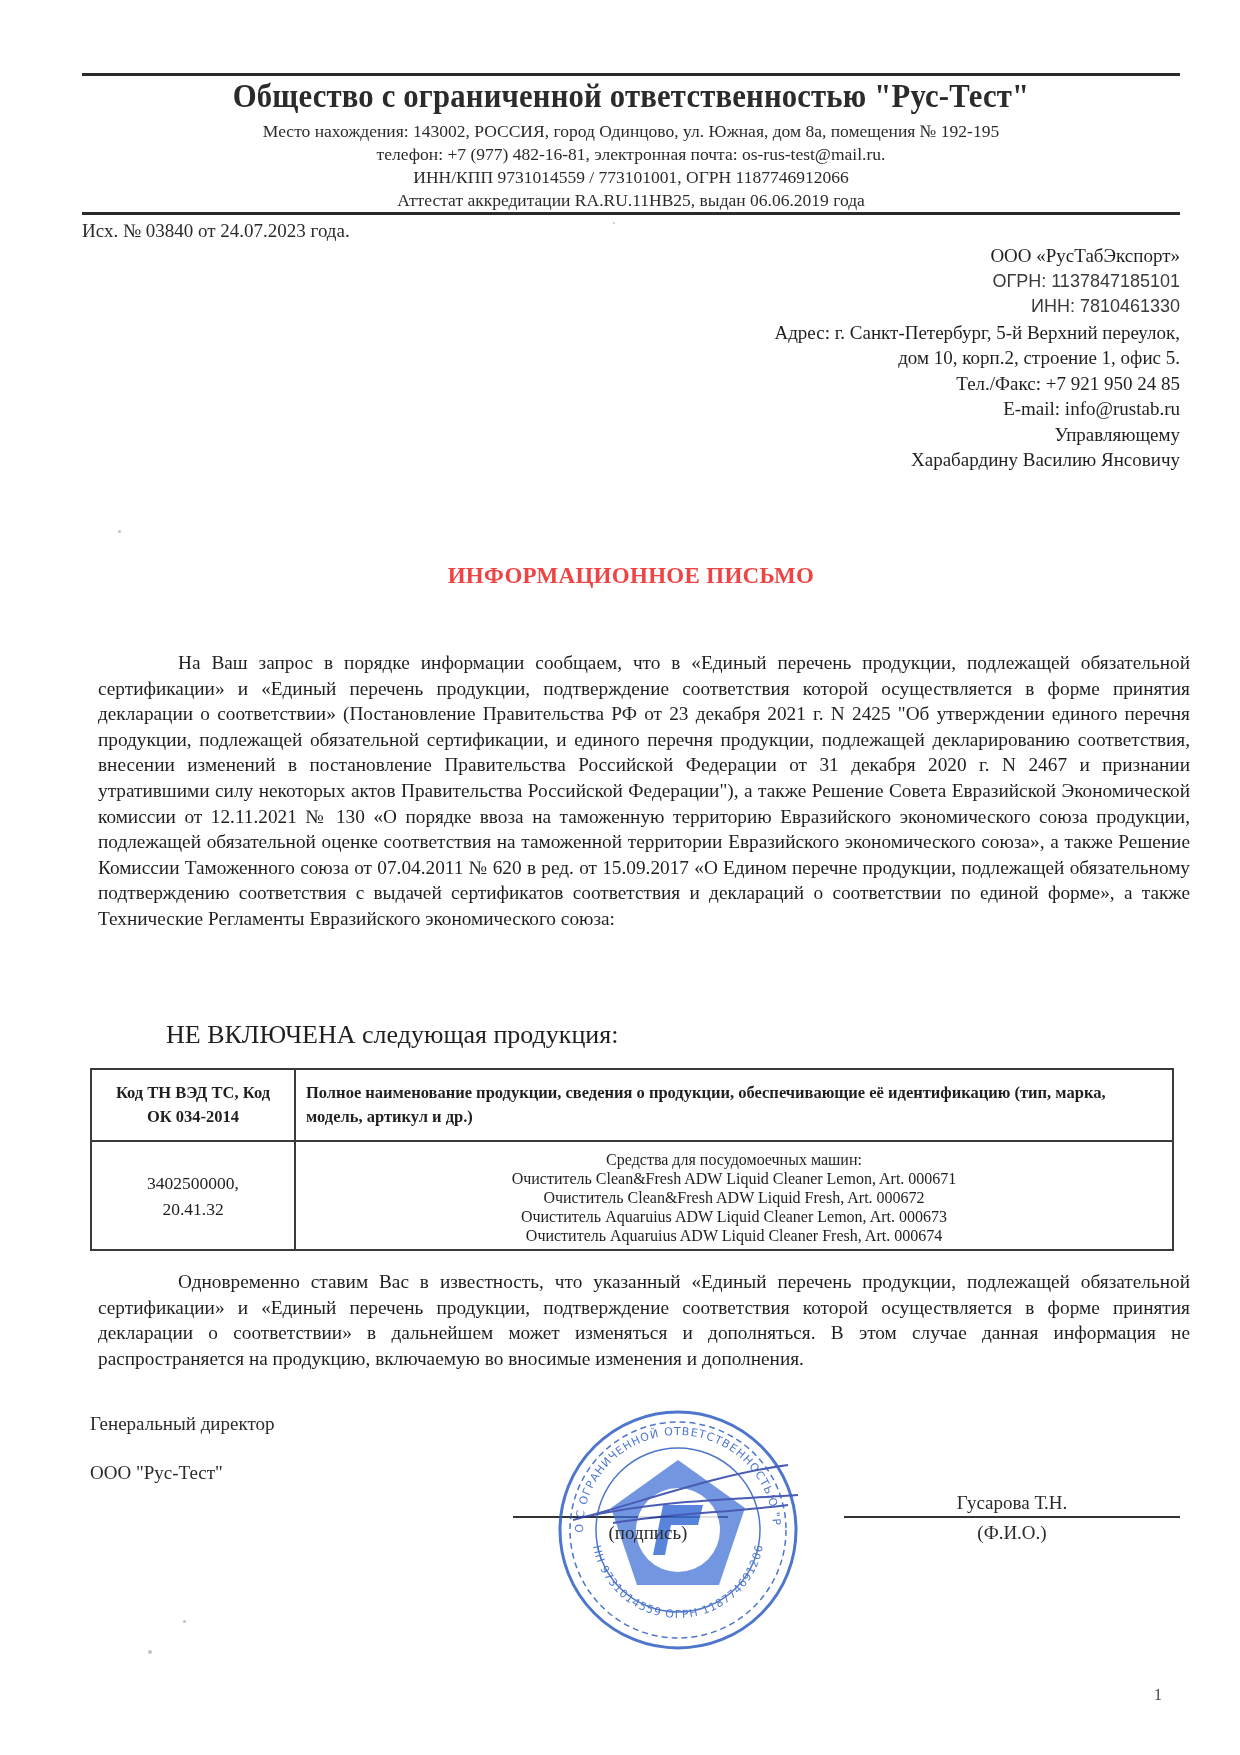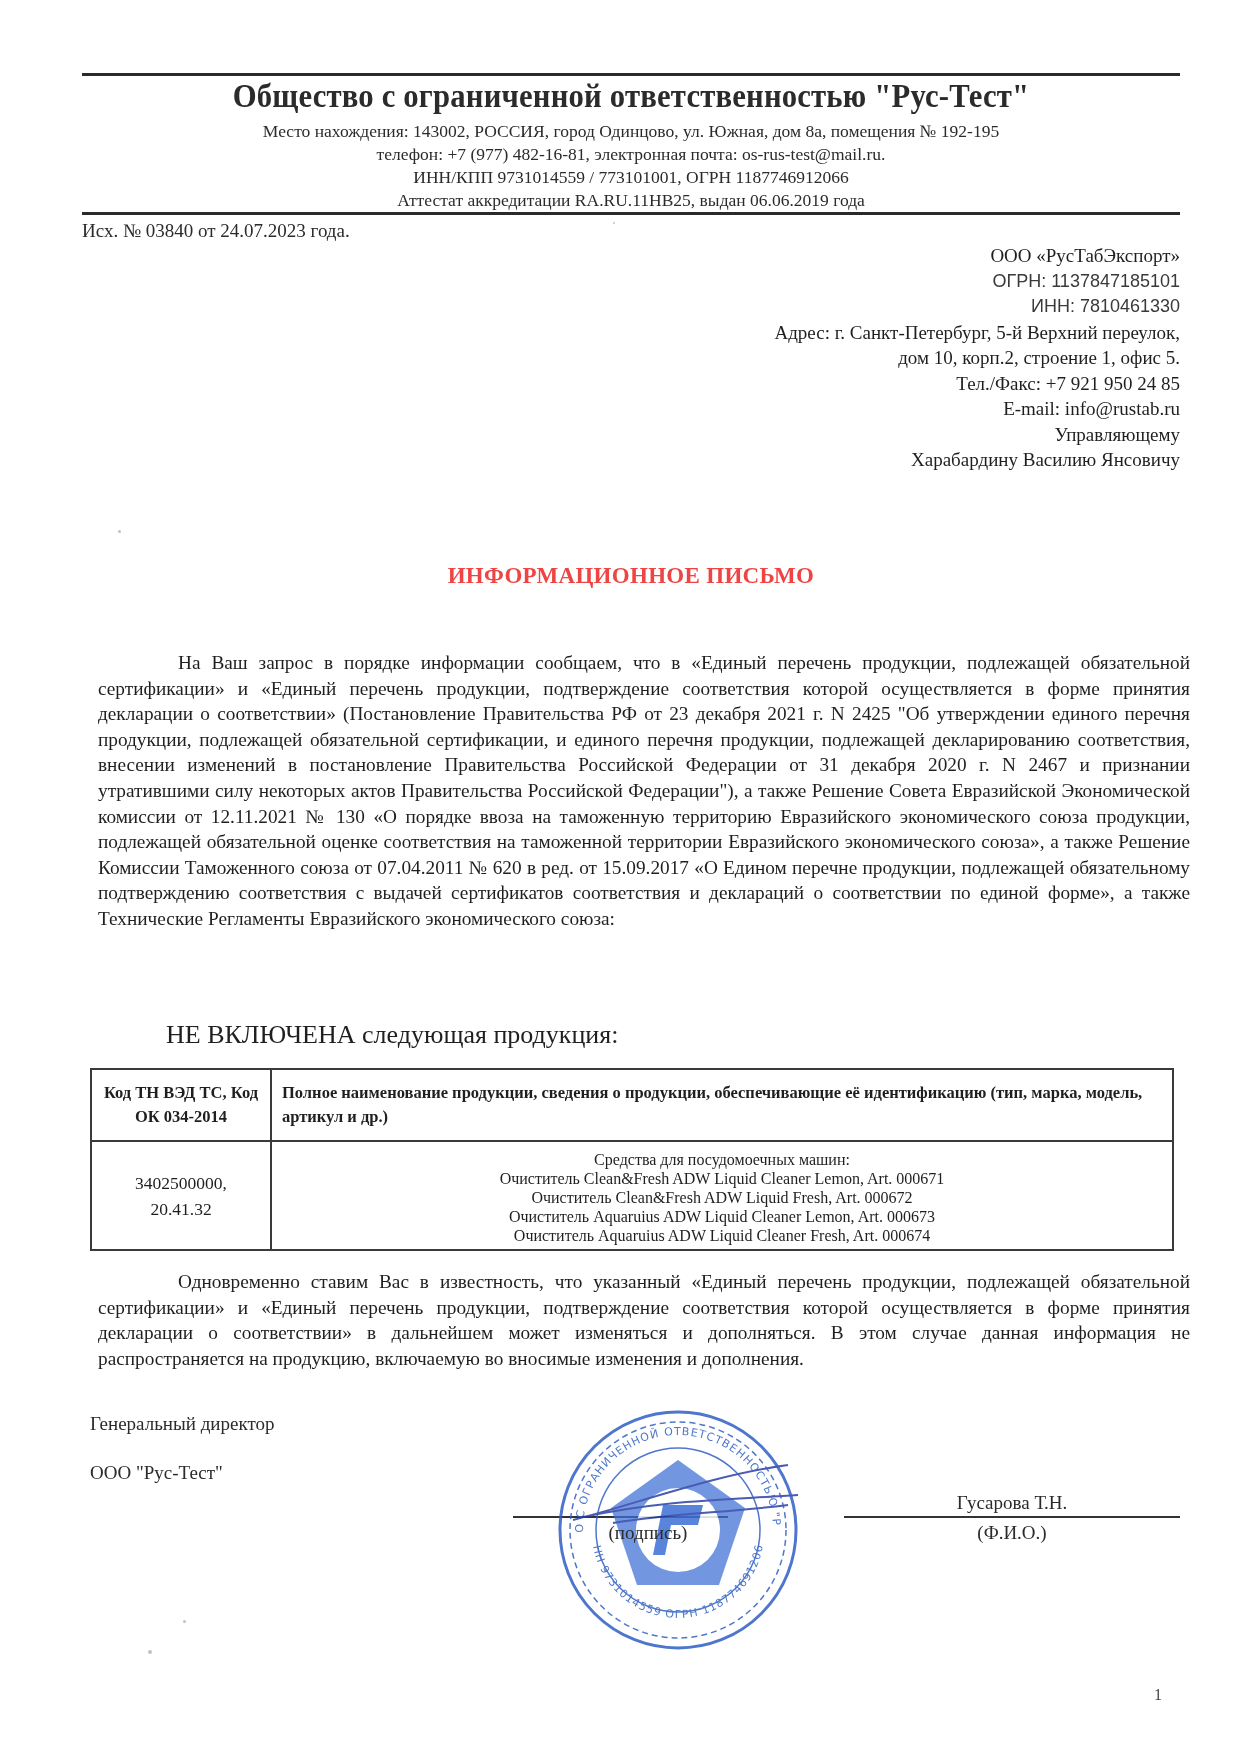--- a/index.html
+++ b/index.html
@@ -32,21 +32,21 @@
       text-align: justify; color: #1f1f1f; margin-left: 12px;
     }
     .para .indent { display: inline-block; width: 80px; }
     .not-included { position: absolute; left: 158px; top: 1020px; font-size: 26px; color: #1f1f1f; }
     table.products {
       position: absolute; left: 82px; top: 1068px; width: 1084px; border-collapse: collapse;
       font-size: 16px; color: #1f1f1f;
     }
     table.products td, table.products th { border: 2px solid #3a3a3a; }
     table.products th { font-weight: bold; font-size: 16.5px; text-align: left; padding: 11px 10px; vertical-align: middle; line-height: 24px; }
-    table.products th.code-h { width: 170px; text-align: center; padding: 5px 4px; }
+    table.products th.code-h { width: 170px; text-align: center; padding: 5px 16px; }
     table.products td.code { text-align: center; font-size: 17.5px; line-height: 26px; vertical-align: middle; padding: 8px; }
     table.products td.desc { text-align: center; padding: 8px 10px 4px 10px; line-height: 19px; }
     .products-desc-line { display: block; }
     .sig-role { position: absolute; left: 82px; top: 1413px; font-size: 19px; color: #2b2b2b; }
     .sig-org { position: absolute; left: 82px; top: 1462px; font-size: 19px; color: #2b2b2b; }
     .sig-line1 { position: absolute; left: 505px; top: 1516px; width: 215px; height: 1.5px; background: #333; }
     .sig-line2 { position: absolute; left: 836px; top: 1516px; width: 336px; height: 1.5px; background: #333; }
     .sig-label { position: absolute; left: 560px; top: 1522px; width: 160px; text-align: center; font-size: 19px; color: #2b2b2b; z-index: 3; }
     .fio-name { position: absolute; left: 836px; top: 1492px; width: 336px; text-align: center; font-size: 19px; color: #2b2b2b; }
     .fio-label { position: absolute; left: 836px; top: 1522px; width: 336px; text-align: center; font-size: 19px; color: #2b2b2b; }

